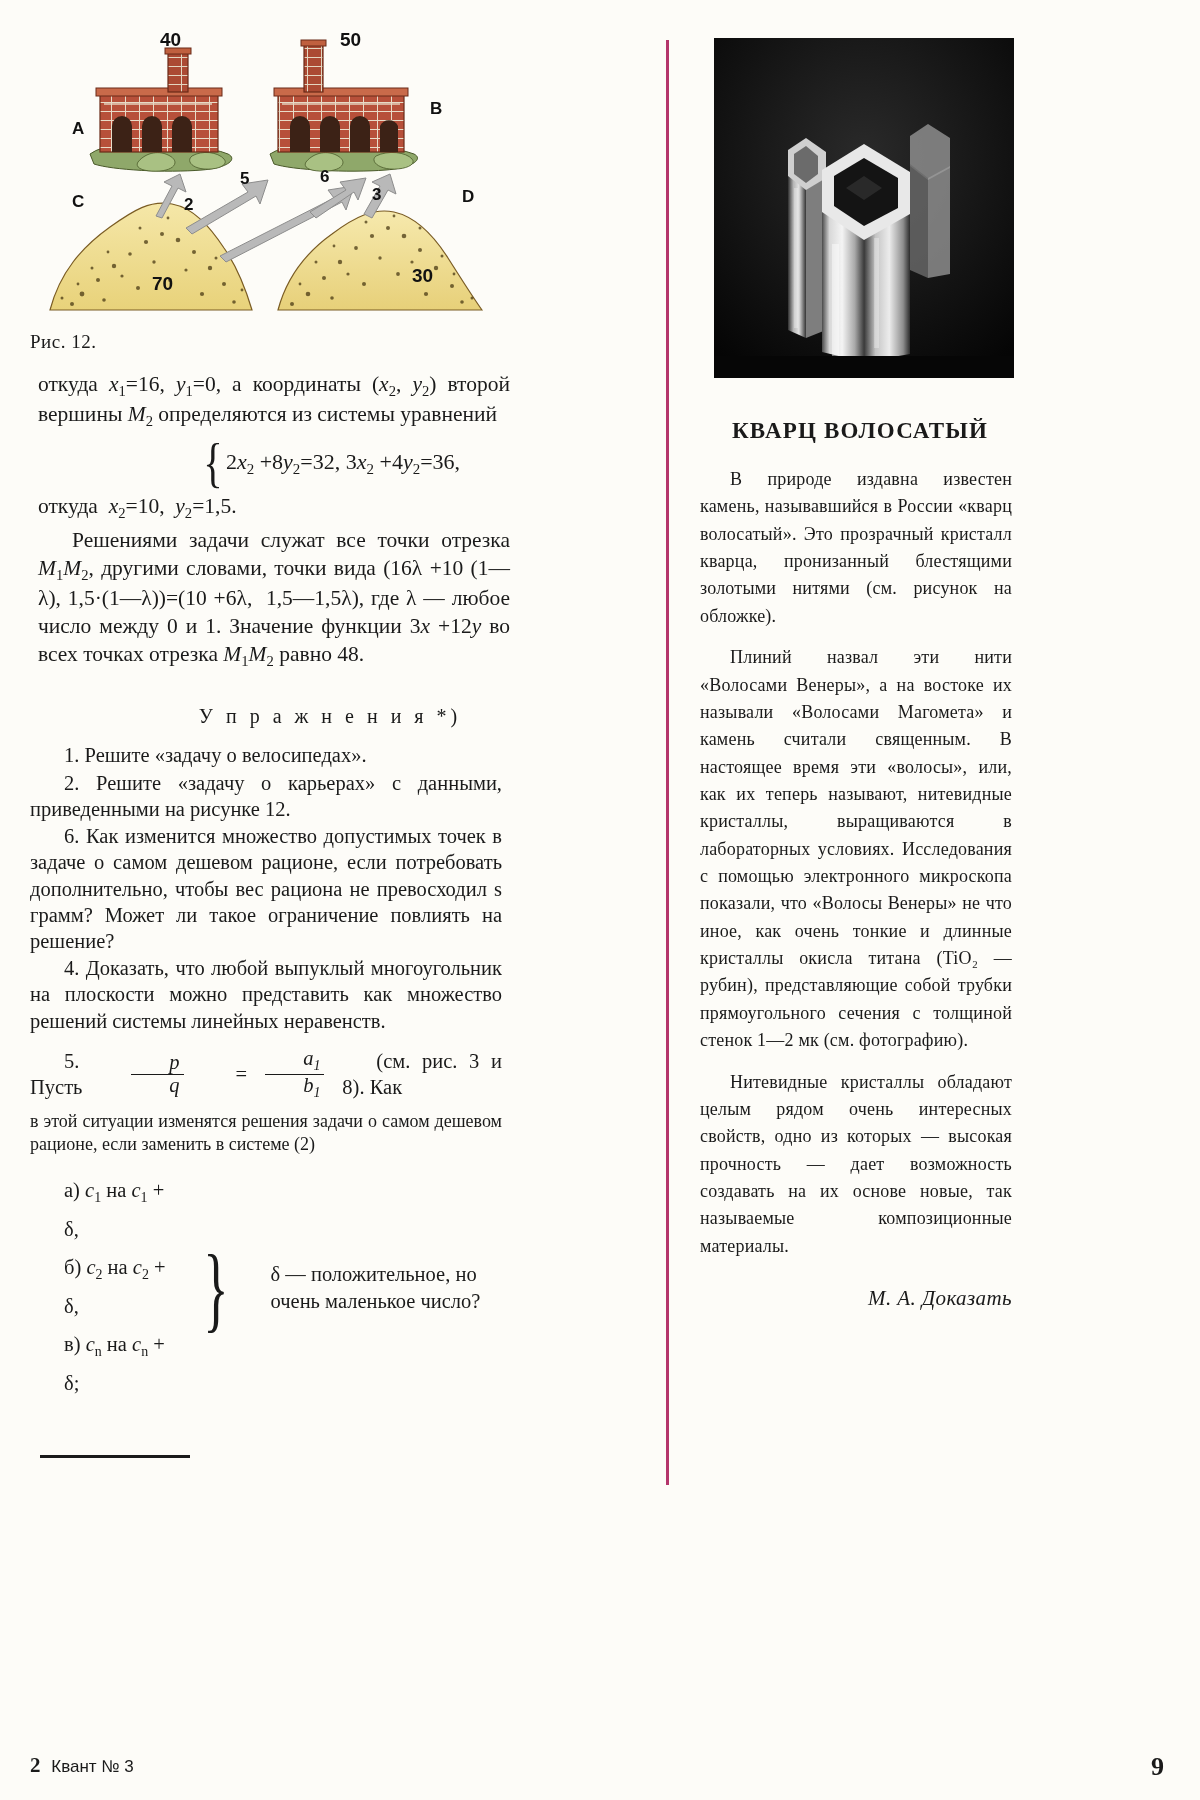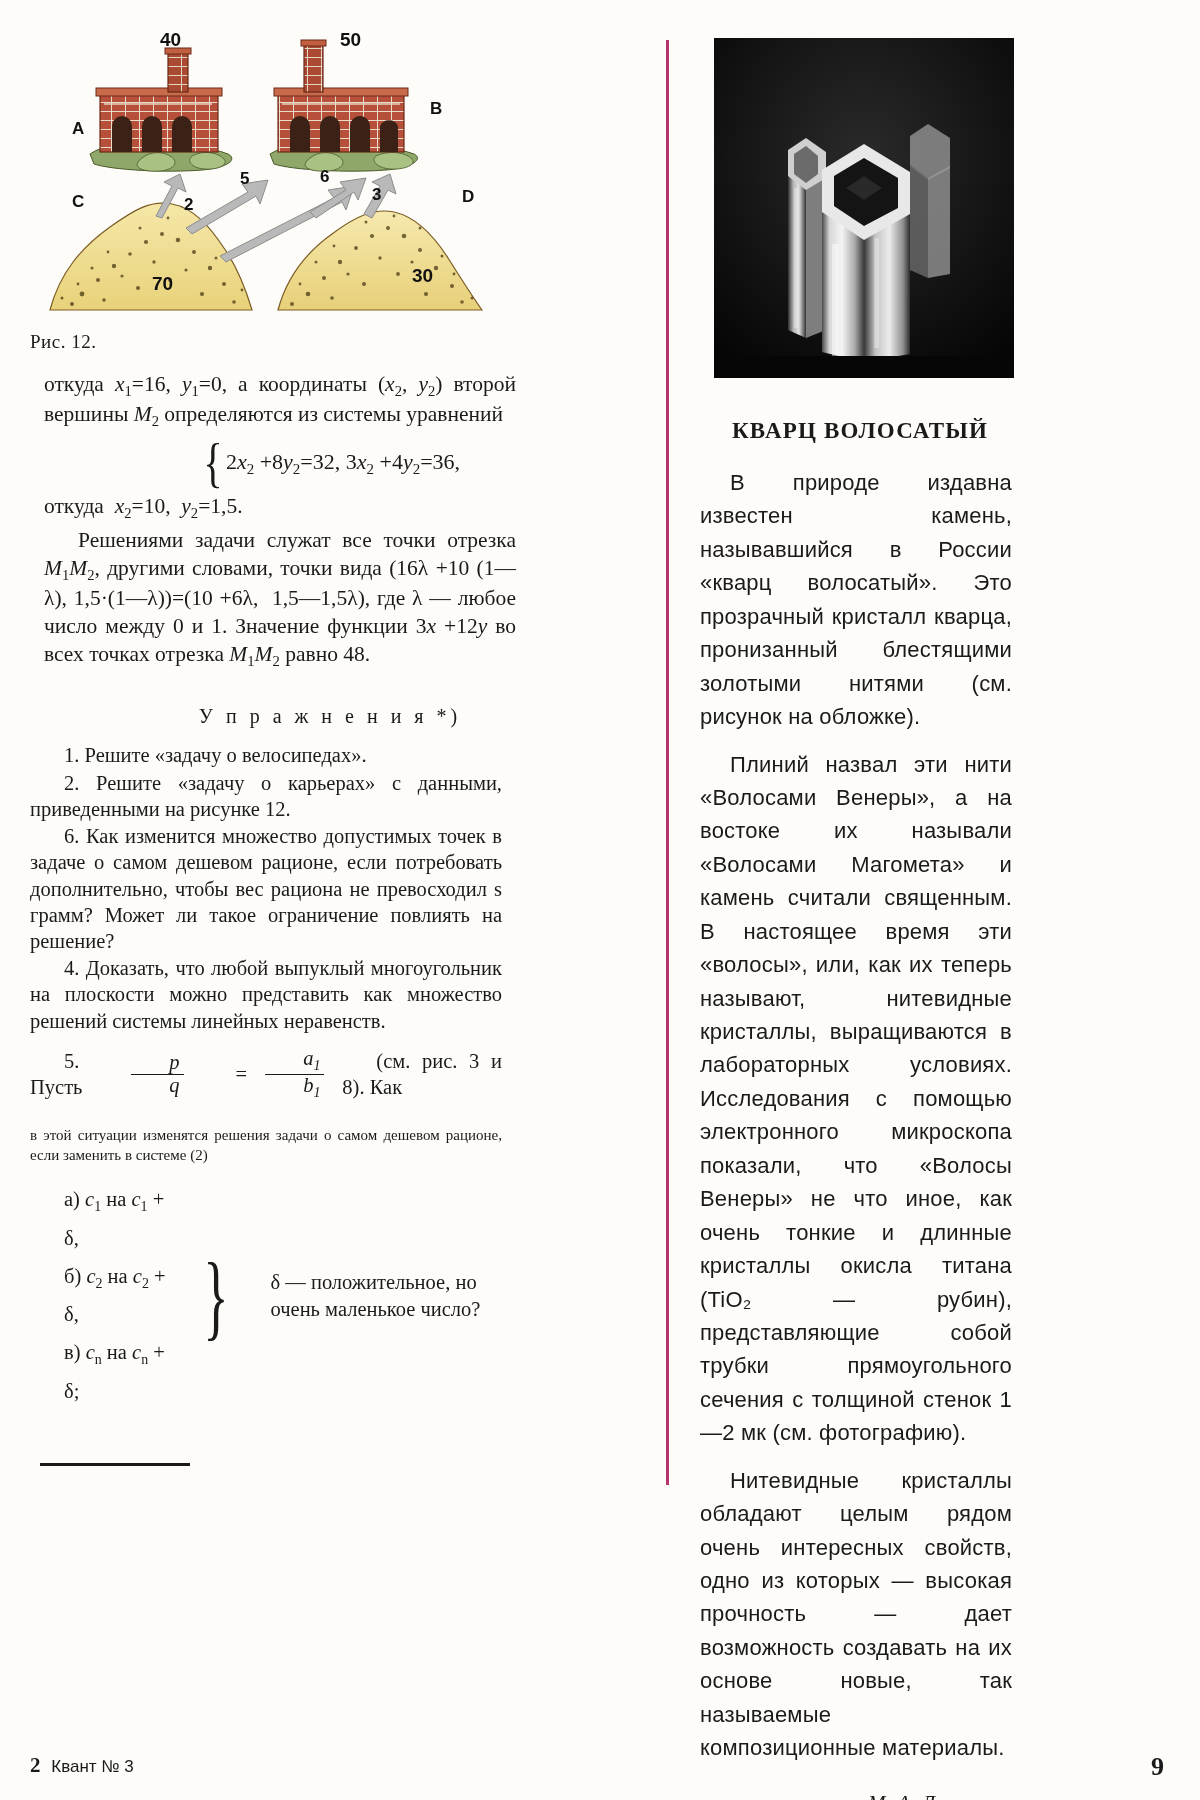--- a/index.html
+++ b/index.html
@@ -55,21 +55,21 @@
     font-size: 19px;
     letter-spacing: .5px;
     margin: 19px 0 0 0;
   }
 
   
   .body-text {
     font-size: 21.5px;
     line-height: 1.30;
     text-align: justify;
-    margin: 18px 0 0 14px;
+    margin: 18px 0 0 8px;
     hyphens: manual;
   }
   .body-text.narrow { width: 472px; }
   .indent { text-indent: 34px; }
   i.math { font-family: "Liberation Serif", serif; font-style: italic; }
   sub { font-size: 0.68em; }
 
   .eqblock {
     margin: 14px 0 12px 0;
     text-align: center;
@@ -112,21 +112,21 @@
     display: inline-block;
     vertical-align: middle;
     text-align: center;
     font-style: italic;
     line-height: 1.05;
     margin: 0 4px;
   }
   .frac .num { display: block; padding: 0 4px; }
   .frac .den { display: block; border-top: 1.6px solid #1a1a1a; padding: 0 4px; }
 
-  .ex5-tail { font-size: 15px; line-height: 1.28; text-align: justify; width: 472px; margin-top: 26px; }
+  .ex5-tail { font-size: 18px; line-height: 1.28; text-align: justify; width: 472px; margin-top: 10px; }
 
   .abc-group {
     position: relative;
     width: 472px;
     margin-top: 16px;
     font-size: 20.5px;
     display: flex;
     align-items: center;
     gap: 29px;
   }
@@ -168,22 +168,22 @@
 
   .art-title {
     text-align: center;
     font-family: "Liberation Serif", serif;
     font-weight: bold;
     font-size: 23px;
     letter-spacing: 1.2px;
     margin: 40px 0 22px 0;
   }
   .art-p {
-    font-family: Liberation Sans, sans-serif;
-    font-size: 22px;
+    font-family: Liberation Serif, serif;
+    font-size: 18px;
     line-height: 1.52;
     text-align: justify;
     text-indent: 30px;
     margin: 0 0 14px 0;
     width: 312px;
     letter-spacing: .2px;
   }
   .signature {
     font-family: "Liberation Serif", serif;
     font-style: italic;

